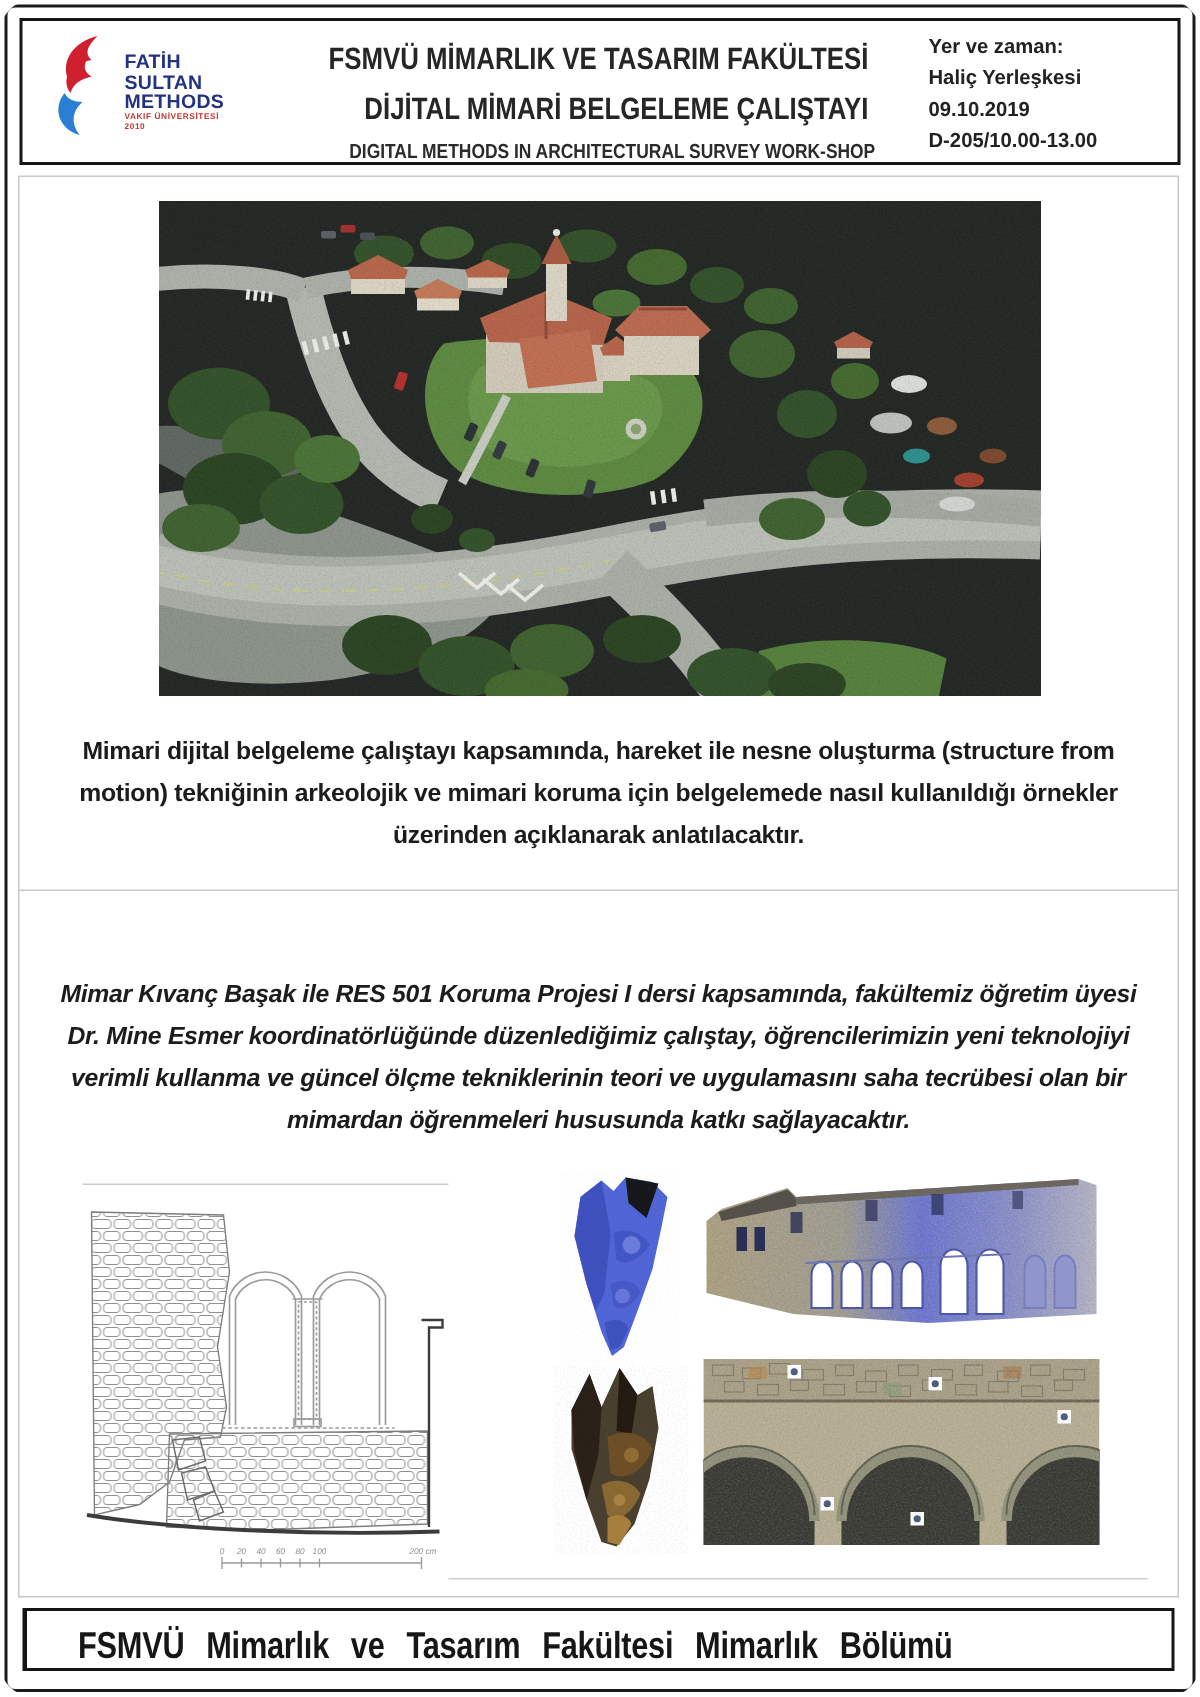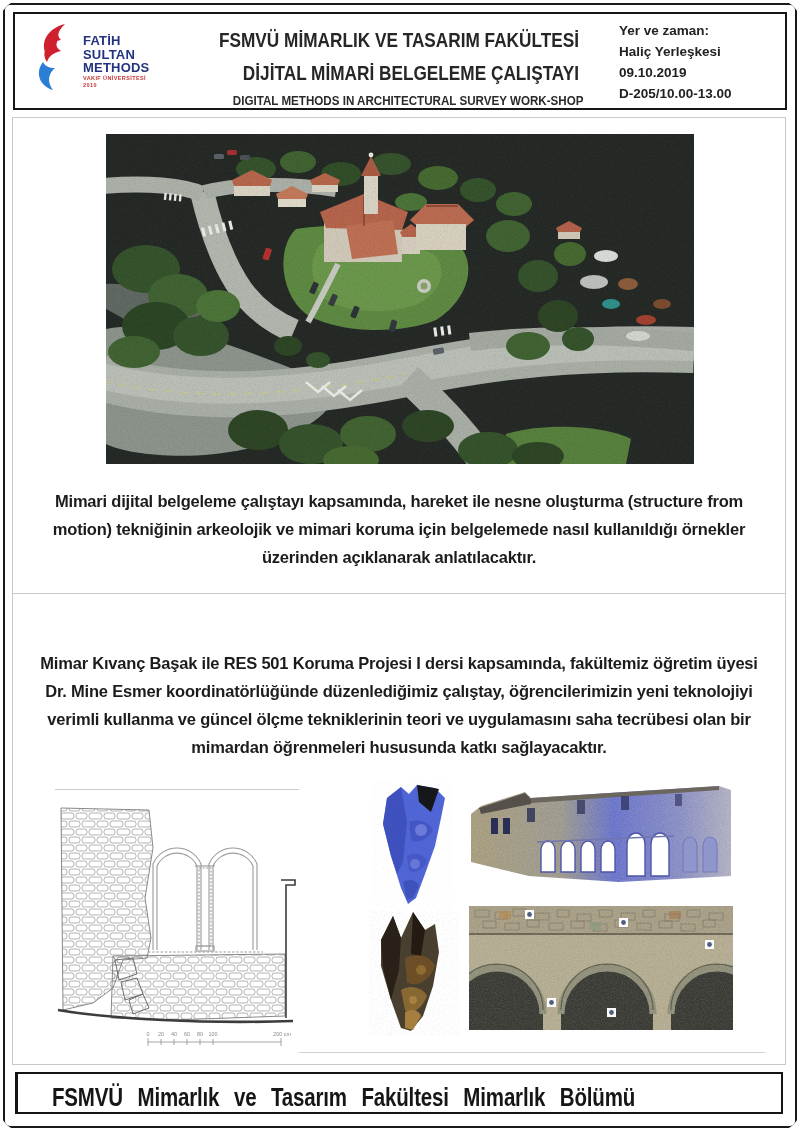--- a/index.html
+++ b/index.html
@@ -21,21 +21,21 @@
   .t2{margin-top:9px;}
   .title-en{font-weight:bold;color:#2b2b2b;font-size:13.5px;margin-top:8px;
         transform:scaleX(.86);transform-origin:50% 50%;white-space:nowrap;}
   .info{position:absolute;right:8px;top:0;width:158px;height:100%;text-align:left;
         font-weight:bold;font-size:13.5px;color:#222;}
   .info div{margin-top:6px;}
   .info .lbl{margin-top:9px;}
 
   
   .box1{position:absolute;left:12px;top:117px;width:774px;height:477px;border:1px solid #c9c9c9;background:#fff;box-sizing:border-box;}
-  .box2{position:absolute;left:12px;top:594px;width:774px;height:471px;border:1px solid #c9c9c9;border-top:none;background:#fff;box-sizing:border-box;}
+  .box2{position:absolute;left:12px;top:594px;width:774px;height:471px;border:1px solid #c9c9c9;border-top:none;background:#fff;box-sizing:border-box;font-style:italic;}
   .main-img{position:absolute;left:93px;top:16px;width:588px;height:330px;}
   .para{position:absolute;left:50%;transform:translateX(-50%);width:742px;text-align:center;
         font-weight:bold;font-size:16.5px;line-height:28px;letter-spacing:-.2px;color:#1c1c1c;}
   .para1{top:352px;}
   .para2{top:38px;}
 
   .drawing{position:absolute;left:40px;top:194px;width:248px;height:268px;}
   .right-grid{position:absolute;left:344px;top:188px;width:414px;height:272px;}
   .img-capital-blue{position:absolute;left:16px;top:0;width:80px;height:127px;}
   .img-facade{position:absolute;left:112px;top:2px;width:264px;height:118px;}

